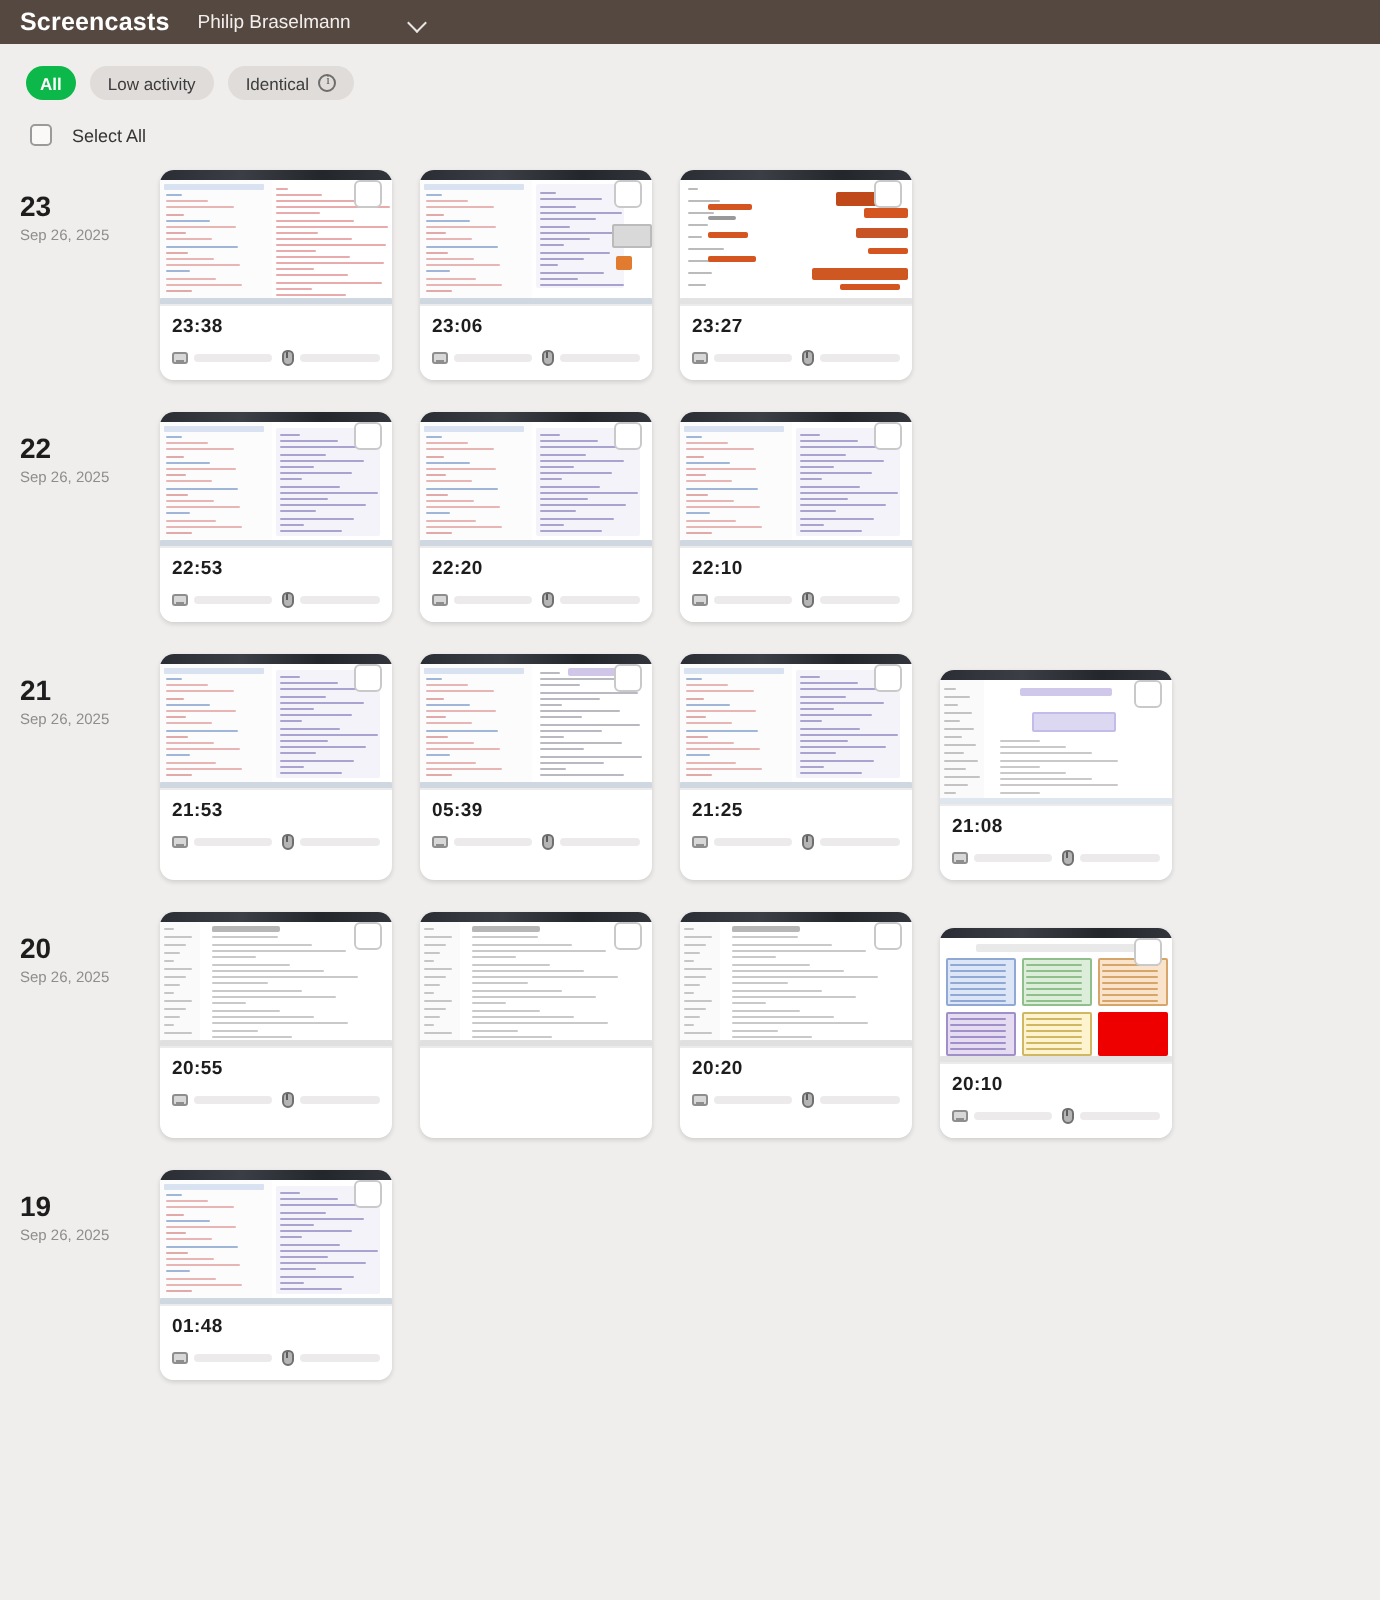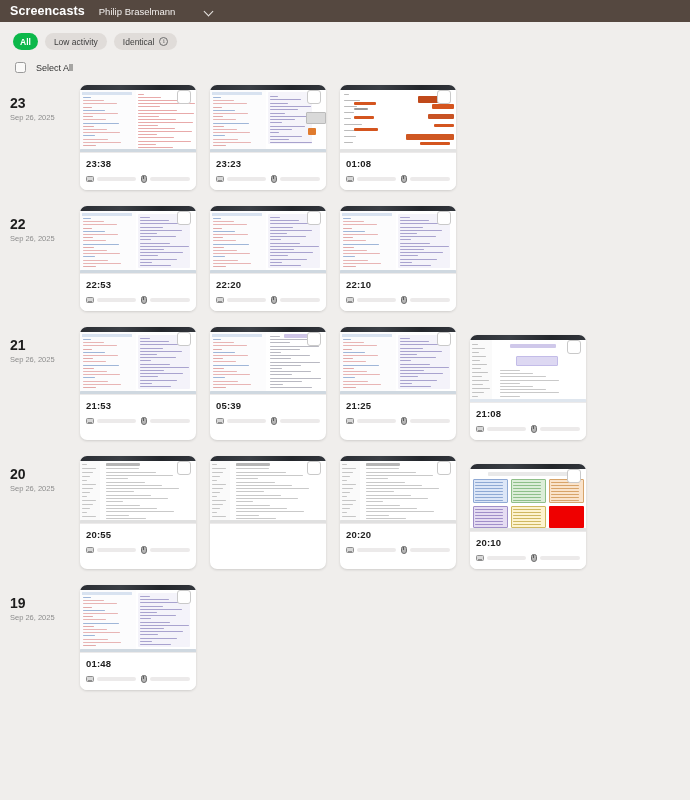--- a/index.html
+++ b/index.html
@@ -330,21 +330,21 @@
                 <div class="ln" style="left: 60px; top: 48.9px; width: 19px; height: 1px; background: rgb(168, 162, 205);"></div>
                 <div class="ln" style="left: 60px; top: 52.2px; width: 42px; height: 1px; background: rgb(168, 162, 205);"></div>
                 <div class="blk" style="left: 96px; top: 22px; width: 20px; height: 12px; background: rgb(217, 217, 217); border: 1px solid rgb(187, 187, 187);"></div>
                 <div class="blk" style="left: 98px; top: 38px; width: 8px; height: 7px; background: rgb(224, 123, 47);"></div>
                 <div class="ln" style="left: 0px; top: 59px; width: 116px; height: 4px; background: rgb(207, 216, 224);"></div>
               </div>
             </div>
             <div class="tsel"></div>
           </div>
           <div class="cardinfo">
-            <div class="ctime">23:23</div>
+            <div class="ctime">23:06</div>
             <div class="meters">
               <div class="meter">
                 <span class="kb"></span>
                 <span class="track"><span class="fill" style="width: 52%;"></span></span>
               </div>
               <div class="meter">
                 <span class="ms"></span>
                 <span class="track"><span class="fill" style="width: 30%;"></span></span>
               </div>
             </div>
@@ -374,21 +374,21 @@
                 <div class="blk" style="left: 88px; top: 24px; width: 26px; height: 5px; background: rgb(200, 83, 36);"></div>
                 <div class="blk" style="left: 94px; top: 34px; width: 20px; height: 3px; background: rgb(212, 85, 31);"></div>
                 <div class="blk" style="left: 66px; top: 44px; width: 48px; height: 6px; background: rgb(207, 87, 34);"></div>
                 <div class="blk" style="left: 80px; top: 52px; width: 30px; height: 3px; background: rgb(212, 85, 31);"></div>
                 <div class="ln" style="left: 0px; top: 59px; width: 116px; height: 4px; background: rgb(227, 227, 227);"></div>
               </div>
             </div>
             <div class="tsel"></div>
           </div>
           <div class="cardinfo">
-            <div class="ctime">01:08</div>
+            <div class="ctime">23:27</div>
             <div class="meters">
               <div class="meter">
                 <span class="kb"></span>
                 <span class="track"><span class="fill" style="width: 55%;"></span></span>
               </div>
               <div class="meter">
                 <span class="ms"></span>
                 <span class="track"><span class="fill" style="width: 12%;"></span></span>
               </div>
             </div>

